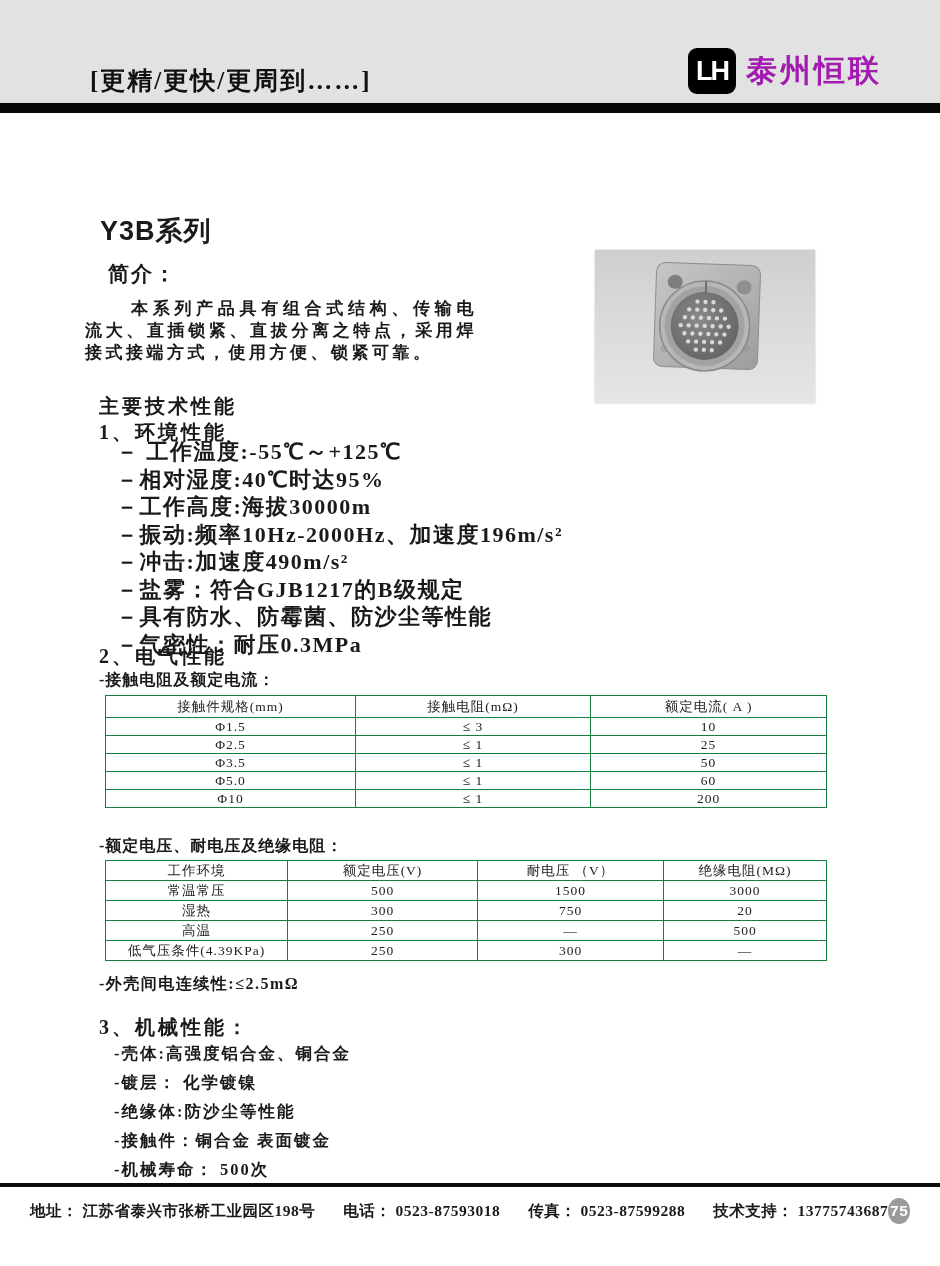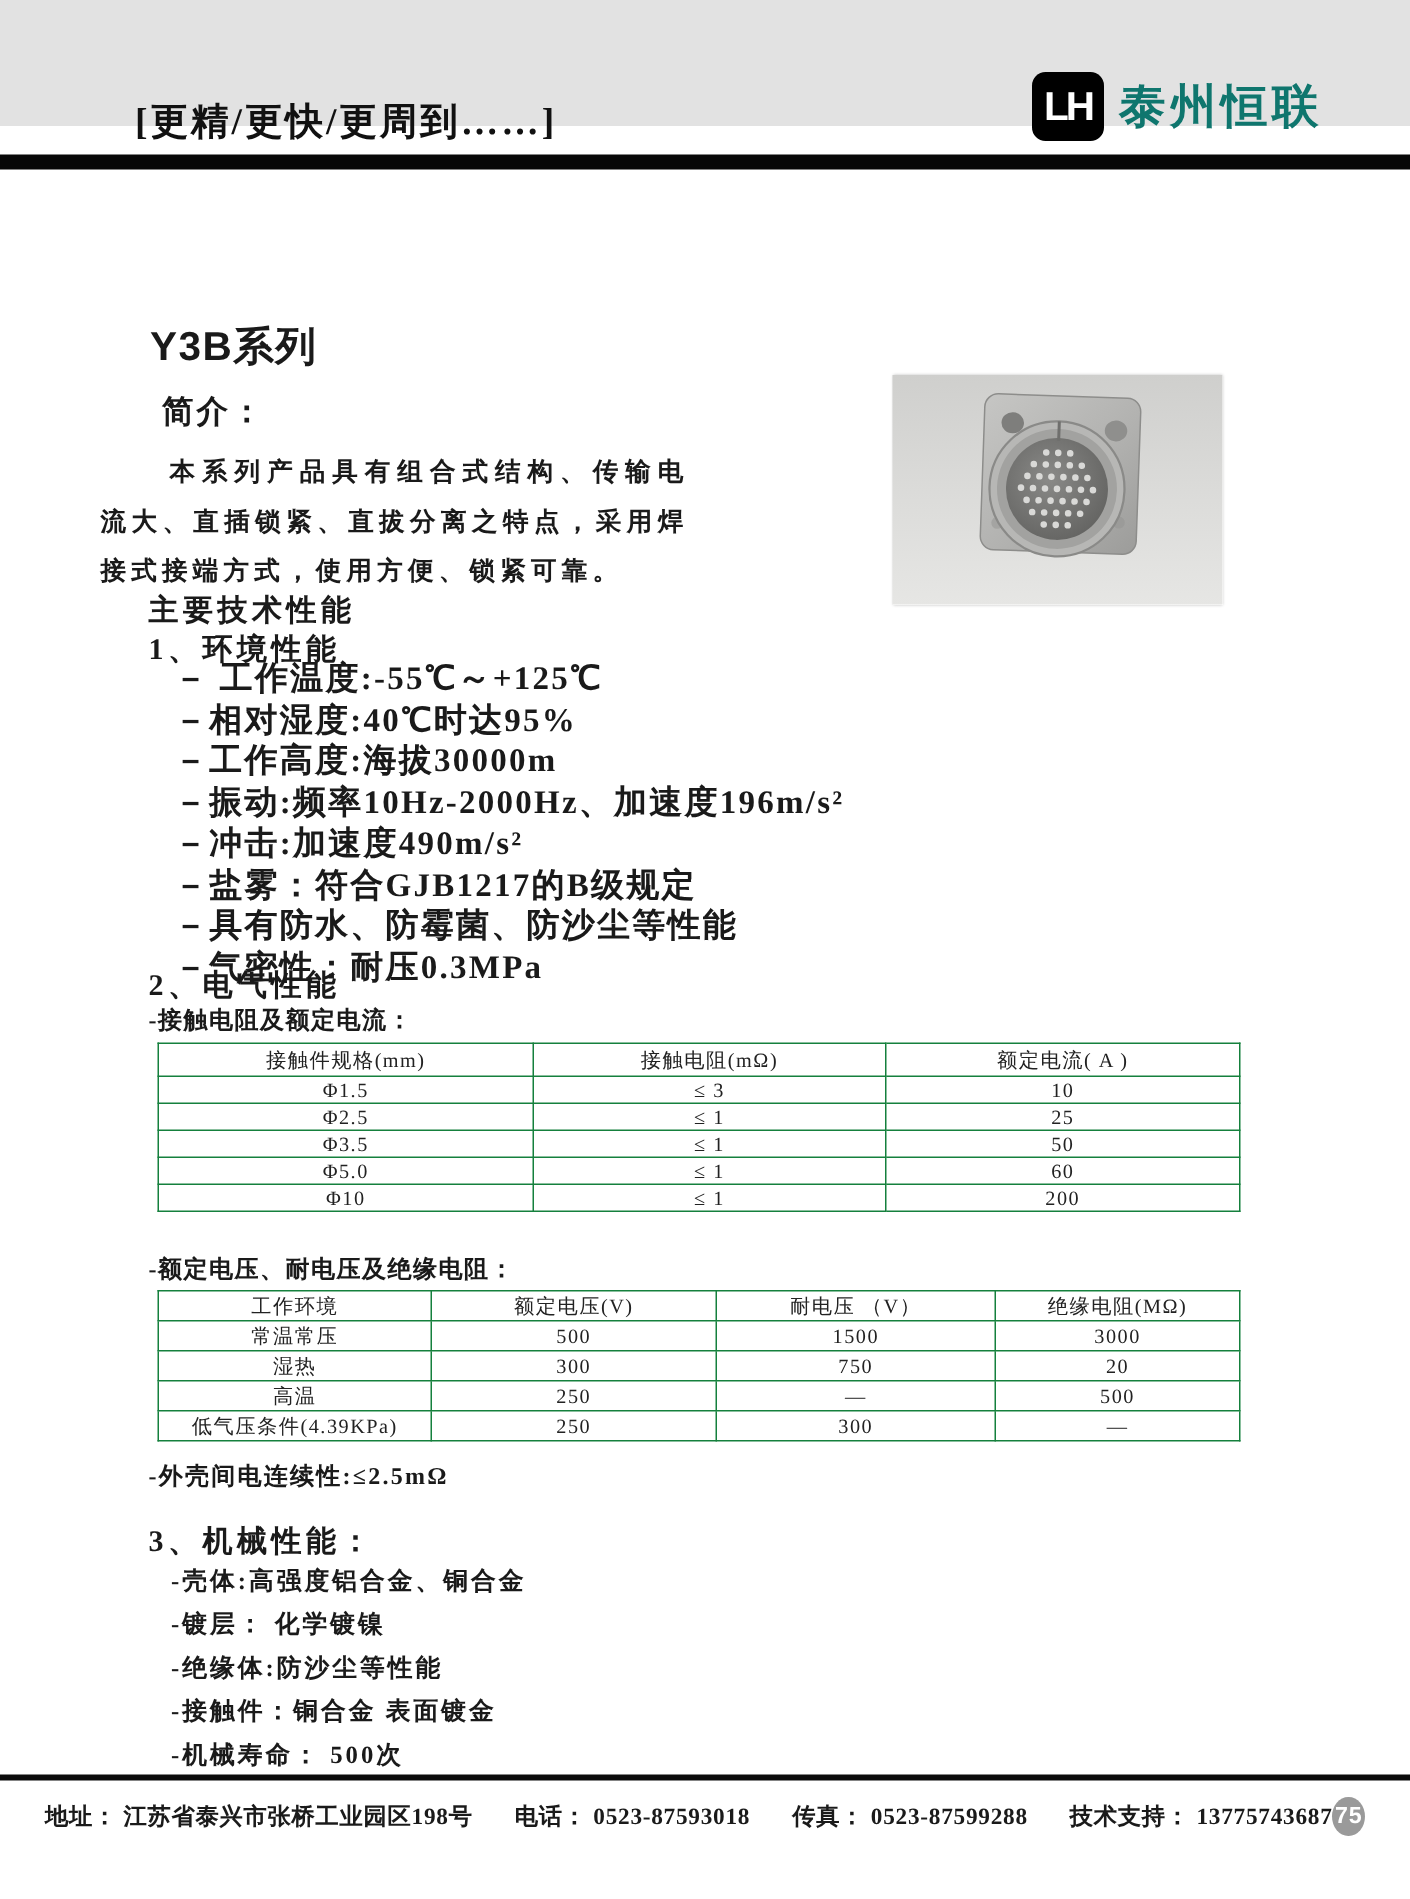--- a/index.html
+++ b/index.html
@@ -2,37 +2,37 @@
 <html><head>
 <meta charset="utf-8">
 <style>
   html,body{margin:0;padding:0;background:#777;}
   .page{
     position:relative;width:940px;height:1266px;margin:0 auto;
     background:#ffffff;overflow:hidden;
     font-family:"Liberation Serif", serif;color:#1a1a1a;
   }
   
-  .header-band{position:absolute;top:0;left:0;width:940px;height:84px;background:#e2e2e2;}
+  .header-band{position:absolute;top:0;left:0;width:940px;height:103px;background:#e2e2e2;}
   .slogan{position:absolute;left:90px;top:64px;font-size:25px;font-weight:bold;letter-spacing:2px;color:#111;}
   .logo{position:absolute;right:58px;top:48px;display:flex;align-items:center;gap:10px;}
   .logo-mark{
     width:48px;height:46px;background:#000000;border-radius:9px;
     display:flex;align-items:center;justify-content:center;
     color:#fff;font-family:"Liberation Sans",sans-serif;font-weight:bold;font-size:27px;letter-spacing:-2px;
   }
-  .brand{font-family:"Liberation Sans",sans-serif;font-weight:bold;font-size:31px;color:#0f766e;letter-spacing:3px;}
+  .brand{font-family:"Liberation Sans",sans-serif;font-weight:bold;font-size:31px;color:#a21caf;letter-spacing:3px;}
   .black-bar{position:absolute;top:103px;left:0;width:940px;height:10px;background:#070707;}
 
   
   .doc-title{position:absolute;left:100px;top:213px;font-family:"Liberation Sans",sans-serif;font-weight:bold;font-size:27px;letter-spacing:1px;}
   .intro-heading{position:absolute;left:108px;top:260px;font-family:"Liberation Sans",sans-serif;font-weight:bold;font-size:21px;letter-spacing:2px;}
   .intro-text{
-    position:absolute;left:67px;top:298px;width:392px;
-    font-size:17px;font-weight:bold;line-height:33px;letter-spacing:3.5px;
+    position:absolute;left:85px;top:298px;width:392px;
+    font-size:17px;font-weight:bold;line-height:22px;letter-spacing:3.5px;
     text-align:justify;text-indent:46px;
   }
 
   
   .photo{
     position:absolute;left:595px;top:250px;width:220px;height:153px;
     background:linear-gradient(180deg,#cfcfcd 0%,#dcdcda 55%,#e6e6e4 100%);
     box-shadow:0 0 2px rgba(0,0,0,.25);
   }
 

